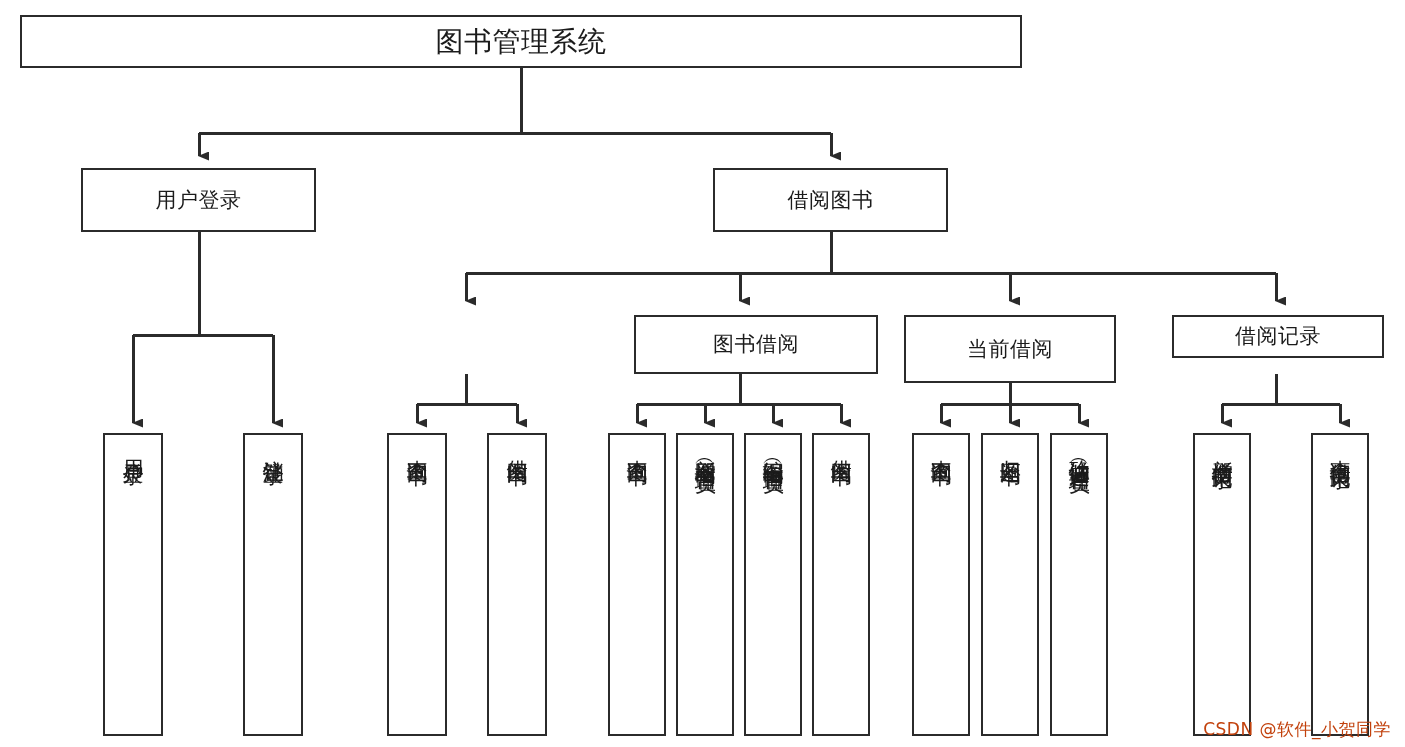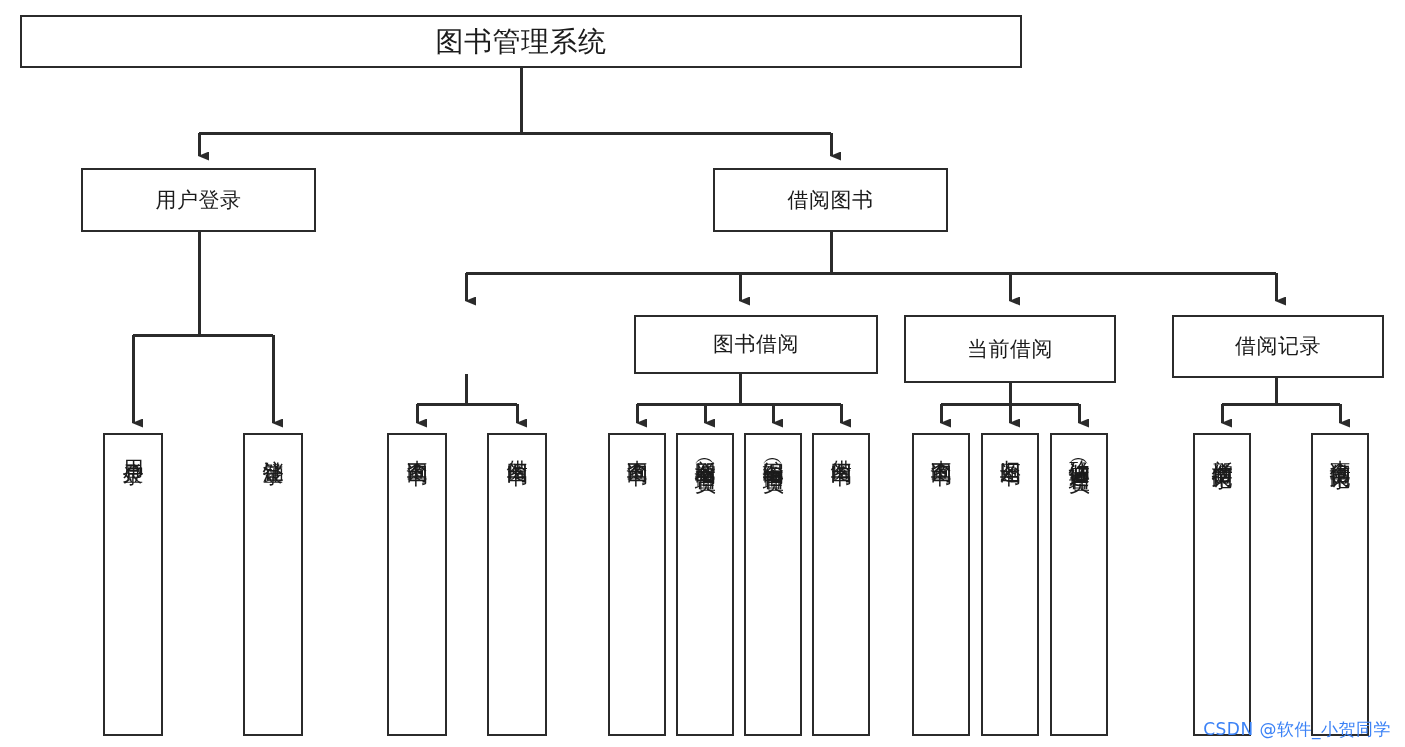--- a/index.html
+++ b/index.html
@@ -60,21 +60,21 @@
     max-height: 100%;
   }
   .node.root .node-label {
     font-size: 28px;
   }
   #watermark {
     position: absolute;
     right: 14px;
     bottom: 6px;
     font-size: 17px;
-    color: #3b82f6;
+    color: #c2410c;
     letter-spacing: 0.5px;
     z-index: 3;
     white-space: nowrap;
   }
 </style>
 </head>
 <body>
 
 <div id="diagram-root">
 
@@ -138,21 +138,21 @@
   <div class="node horizontal" style="left:713px; top:168px; width:235px; height:64px;">
     <span class="node-label">借阅图书</span>
   </div>
 
   <div class="node horizontal" style="left:634px; top:315px; width:244px; height:59px;">
     <span class="node-label">图书借阅</span>
   </div>
   <div class="node horizontal" style="left:904px; top:315px; width:212px; height:68px;">
     <span class="node-label">当前借阅</span>
   </div>
-  <div class="node horizontal" style="left:1172px; top:315px; width:212px; height:63px;justify-content:center;">
+  <div class="node horizontal" style="left:1172px; top:315px; width:212px; height:43px;justify-content:center;">
     <span class="node-label">借阅记录</span>
   </div>
 
   <div class="node vertical" style="left:103px; top:433px; width:60px; height:303px;">
     <span class="node-label">用户登录</span>
   </div>
   <div class="node vertical" style="left:243px; top:433px; width:60px; height:303px;">
     <span class="node-label">注销登录</span>
   </div>
 

